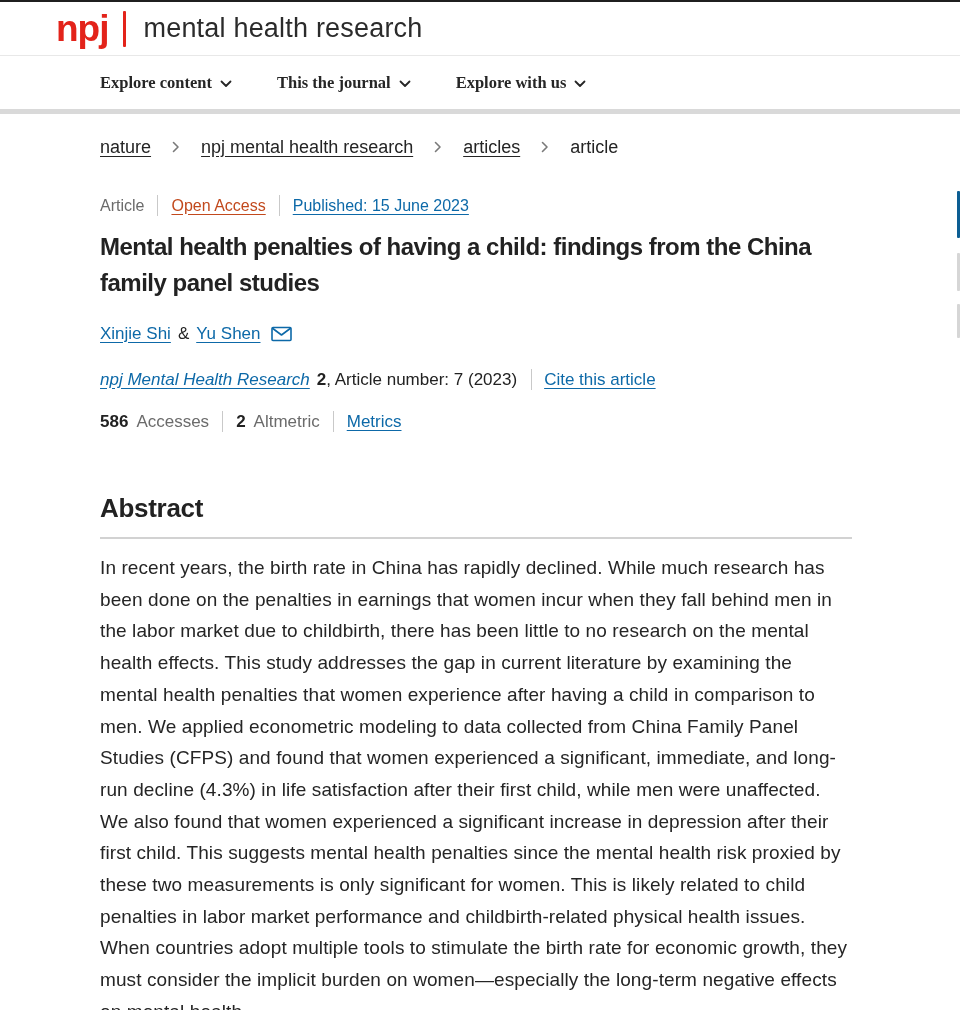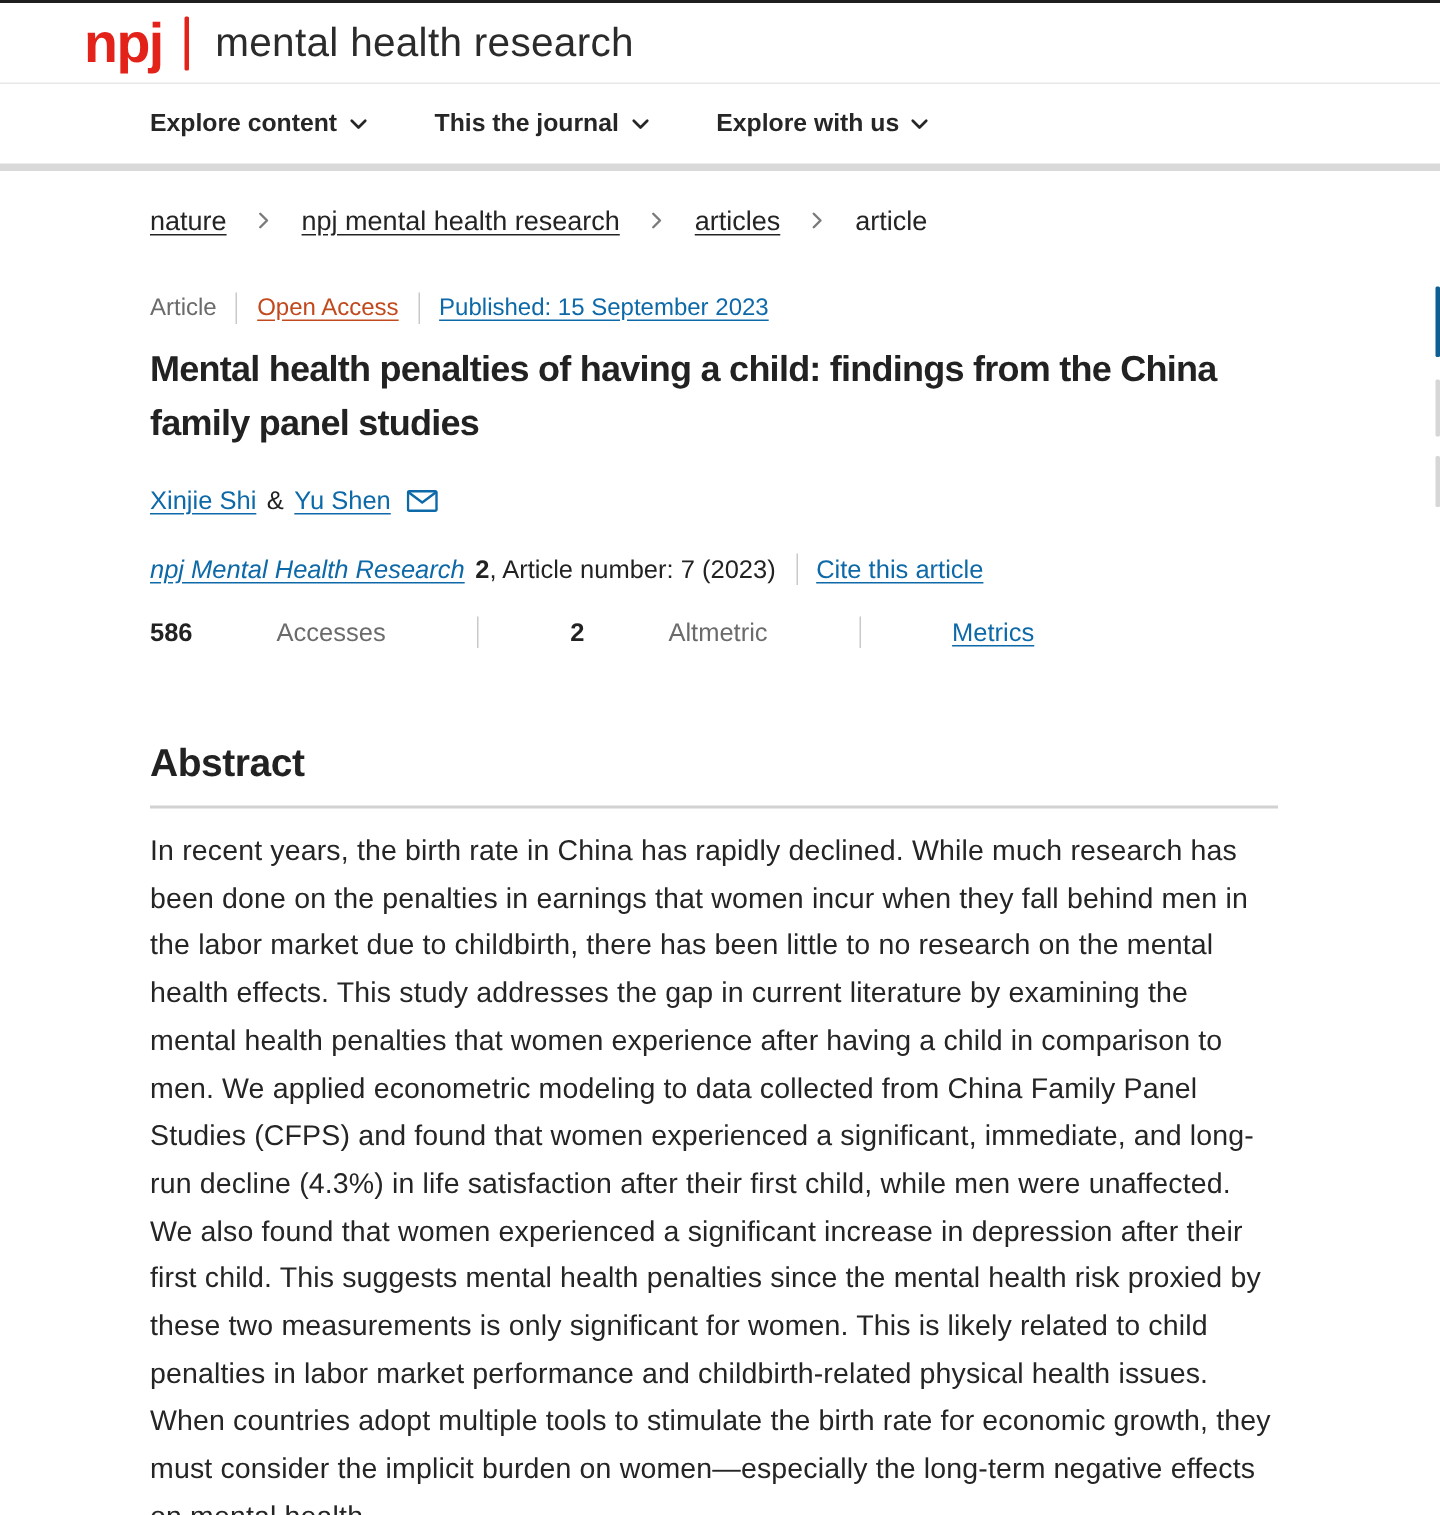--- a/index.html
+++ b/index.html
@@ -34,20 +34,21 @@
     color: #2b2b2b; font-size: 27px; font-weight: 400;
     letter-spacing: 0.2px; line-height: 1;
   }
 
   
   .site-nav {
     height: 53px;
     display: flex; align-items: center; gap: 45px;
     padding-left: 100px;
     background: #fff;
+    font-family: Liberation Serif, serif;
   }
   .nav-item {
     display: flex; align-items: center; gap: 8px;
     font-size: 16.5px; font-weight: 700; color: #262626;
     cursor: pointer; text-decoration: none;
   }
   .nav-divider { height: 5px; background: #d9d9d9; width: 100%; }
 
   
   .content { margin-left: 100px; width: 752px; }
@@ -96,21 +97,20 @@
     text-decoration: underline; text-underline-offset: 3px; cursor: pointer;
   }
   .citation-row .volume { font-weight: 700; margin-left: 7px; }
   .citation-row .sep { border-left: 1px solid #c9c9c9; height: 21px; margin: 0 12px 0 14px; }
   .citation-row .cite-link { color: #0d69a8; text-decoration: underline; text-underline-offset: 3px; cursor: pointer; }
 
   .metrics-row {
     margin-top: 21px;
     display: flex; align-items: center;
     font-size: 17px;
-    gap: 48px;
   }
   .metrics-row .num { font-weight: 700; color: #222; margin-right: 8px; }
   .metrics-row .lbl { color: #6b6b6b; }
   .metrics-row .sep { border-left: 1px solid #c9c9c9; height: 21px; margin: 0 13px; }
   .metrics-row .metrics-link { color: #0d69a8; text-decoration: underline; text-underline-offset: 3px; cursor: pointer; }
 
   .section { margin-top: 61px; }
   h2.section-heading {
     font-size: 26px; font-weight: 700; color: #222; letter-spacing: -0.3px;
   }
@@ -193,21 +193,21 @@
         </svg>
     </span>
     <span class="current">article</span>
   </div>
 
   <div class="meta-row">
     <span class="meta-type">Article</span>
     <span class="sep"></span>
     <a class="meta-access">Open Access</a>
     <span class="sep"></span>
-    <a class="meta-published">Published: 15 September 2023</a>
+    <a class="meta-published">Published: 15 June 2023</a>
   </div>
 
   <h1 class="article-title">Mental health penalties of having a child: findings from the China family panel studies</h1>
 
   <div class="authors-row">
     <a>Xinjie Shi</a>
     <span class="amp">&amp;</span>
     <a>Yu Shen</a>
     <span class="email-icon">
       <svg width="21" height="16" viewBox="0 0 21 16">

